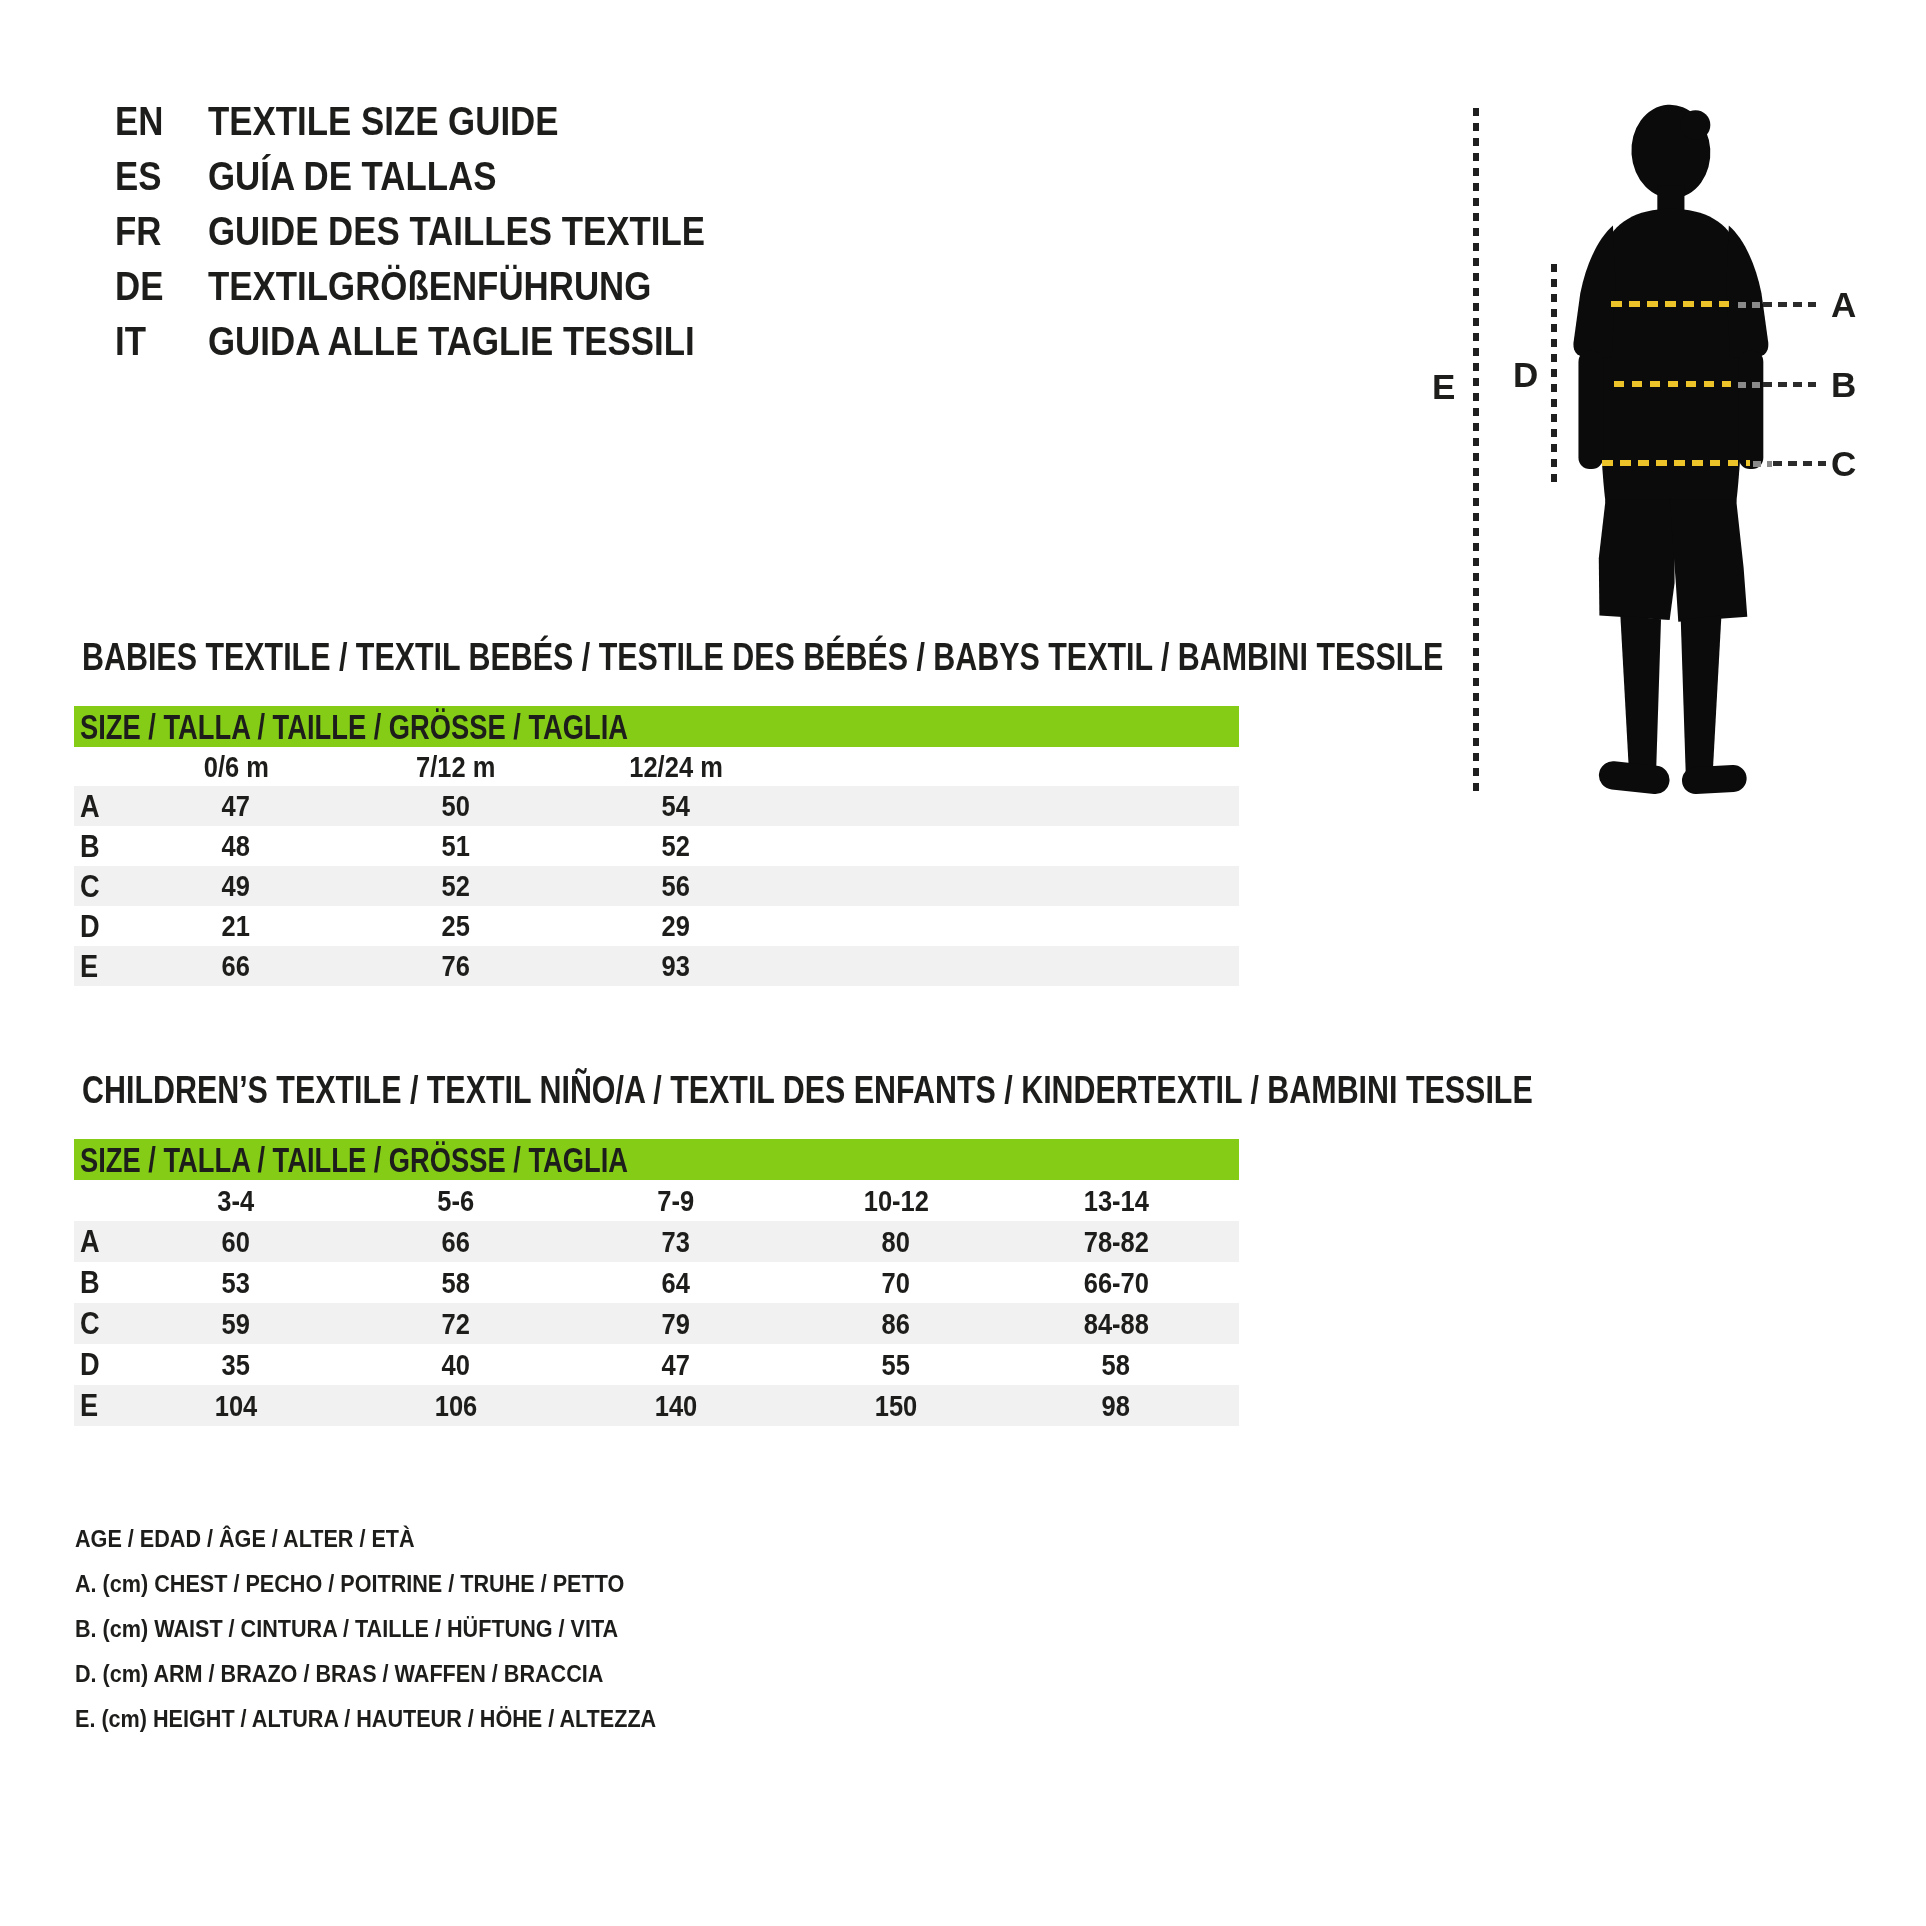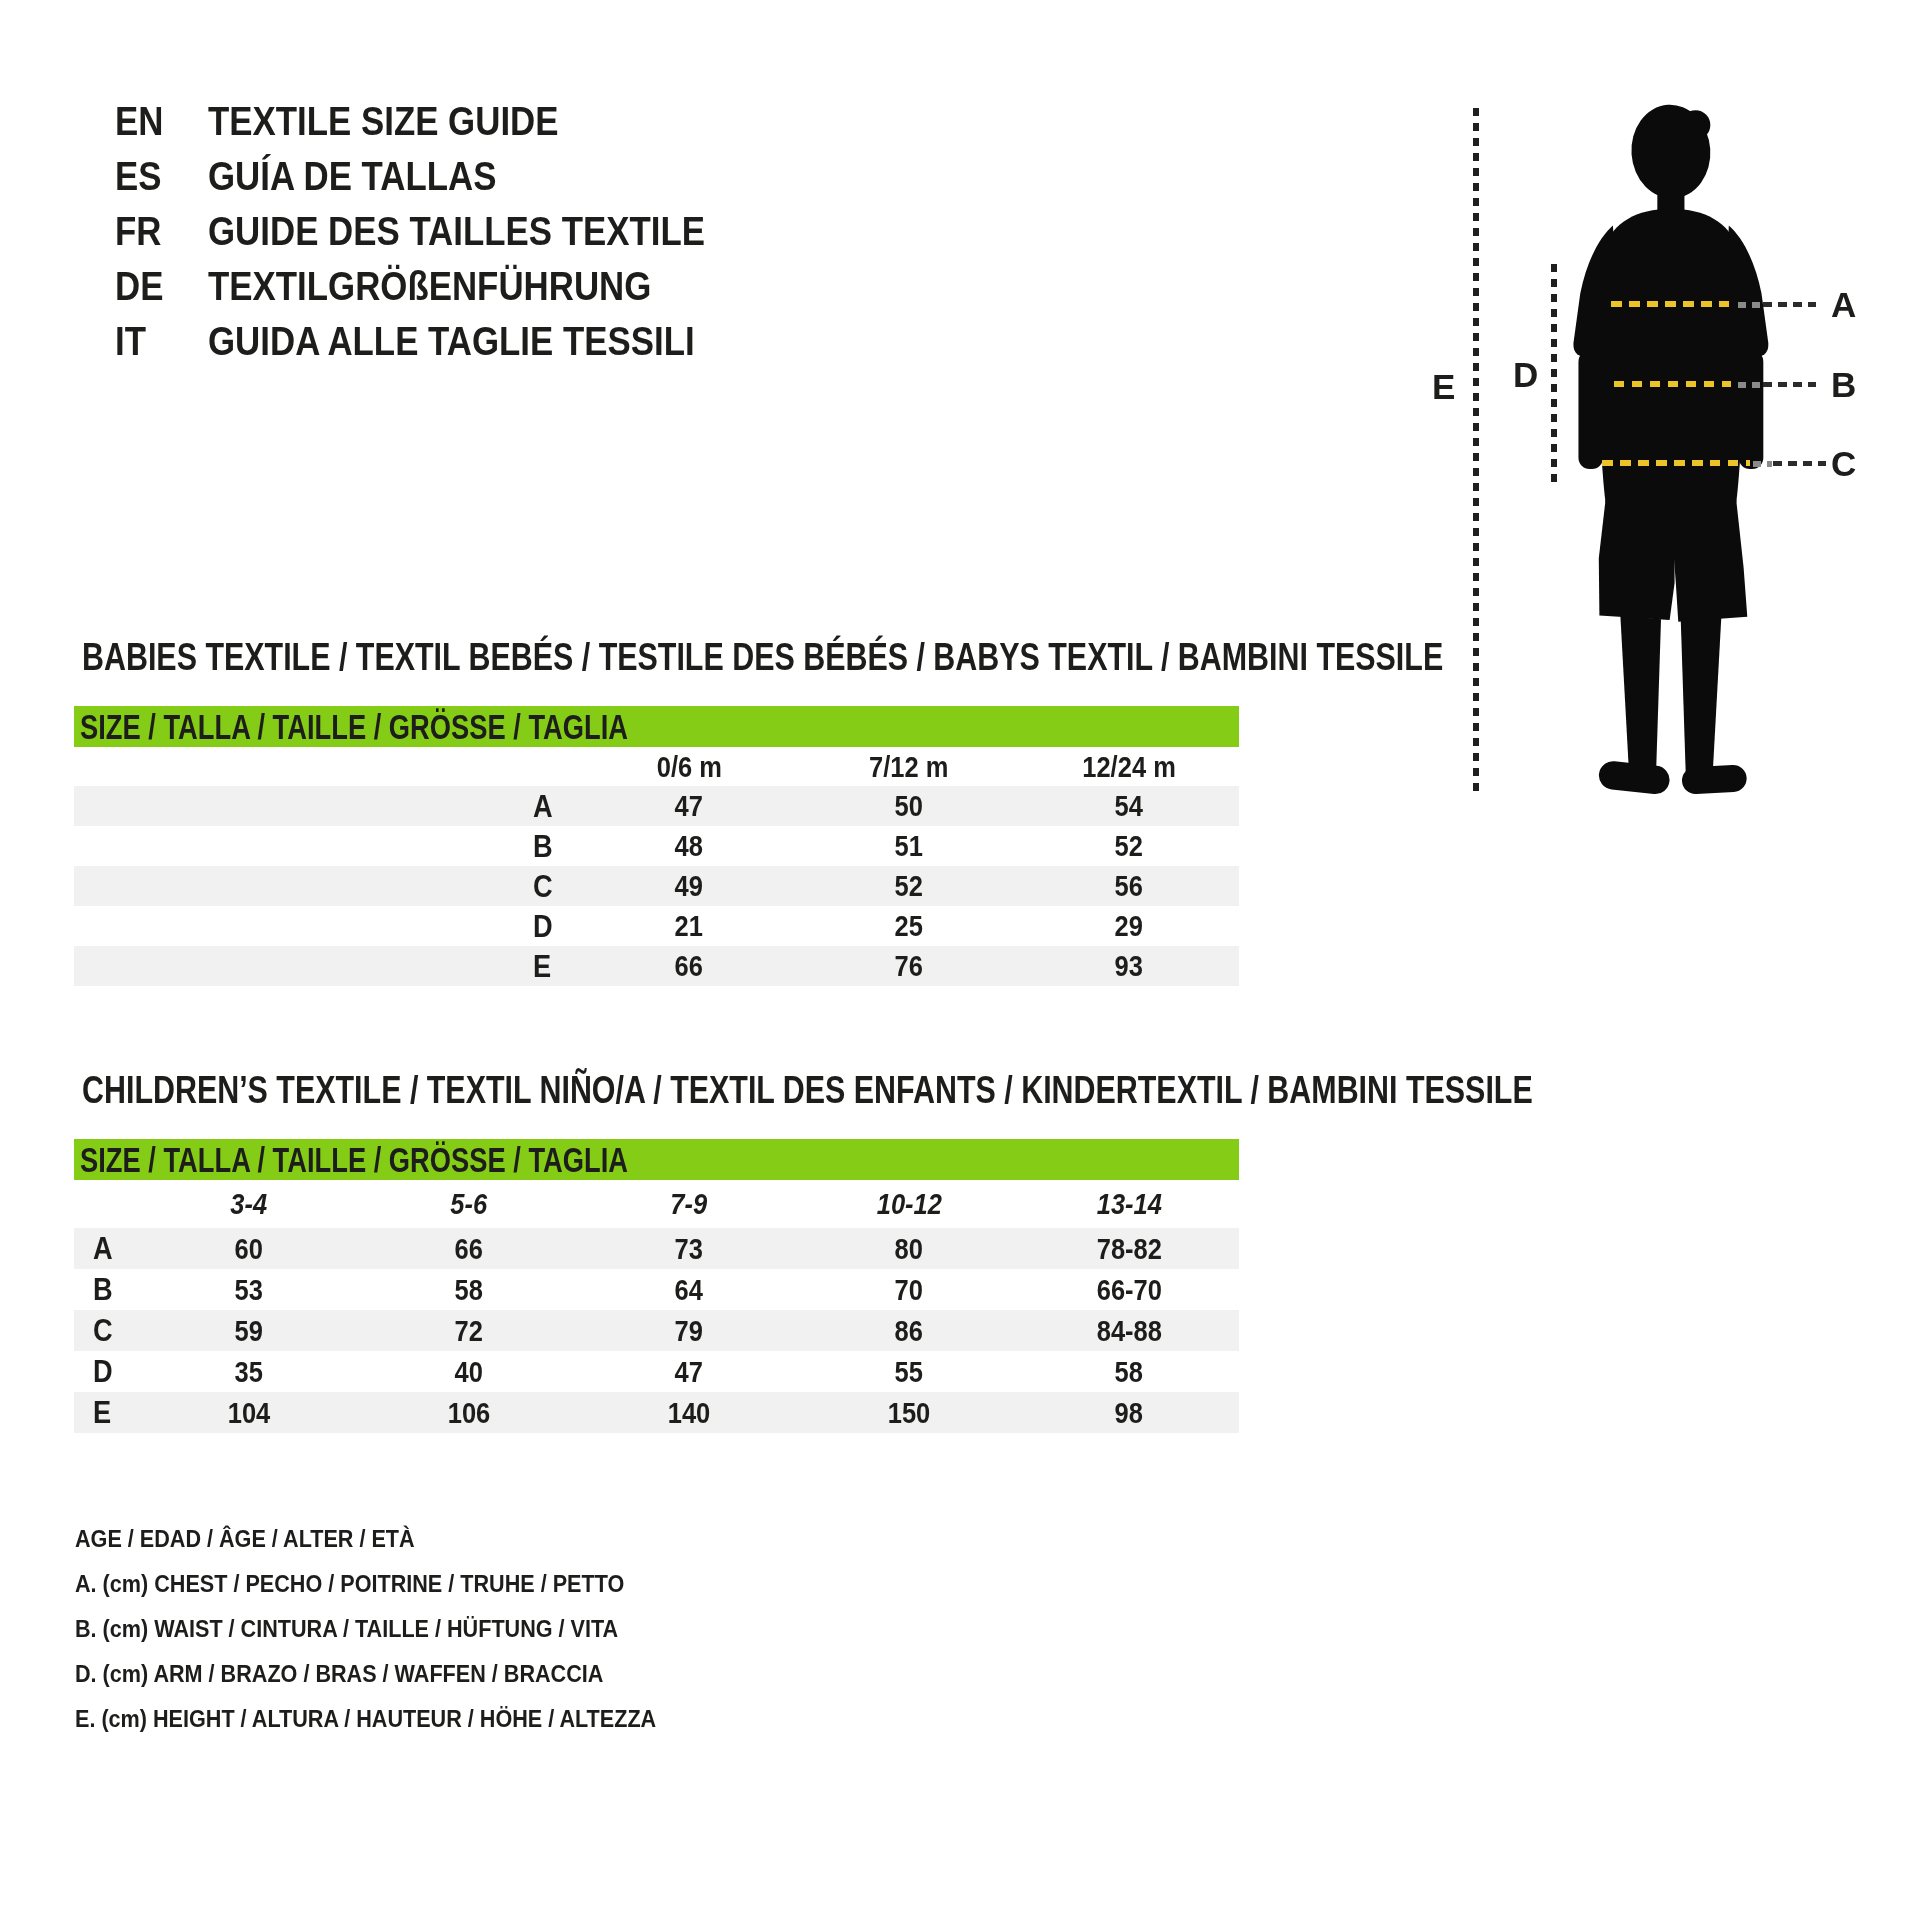--- a/index.html
+++ b/index.html
@@ -18,21 +18,21 @@
   .lang-code{width:93px;flex:0 0 93px;}
 
   
   .section-title{position:absolute;left:82px;height:38px;line-height:38px;
     font-size:39px;font-weight:700;}
 
   
   .size-table{position:absolute;left:74px;width:1165px;}
   .tbl-bar{height:41px;background:#84cc16;display:flex;align-items:center;
     font-size:35px;font-weight:700;padding-left:6.2px;box-sizing:border-box;}
-  .tbl-row{display:flex;align-items:center;font-size:30px;font-weight:700;justify-content:flex-end;}
+  .tbl-row{display:flex;align-items:center;font-size:30px;font-weight:700;}
   .tbl-row.colhead{font-weight:700;}
   .cell-letter{width:52px;flex:0 0 52px;padding-left:6.2px;box-sizing:border-box;font-size:32px;}
   .cell-val{width:220px;flex:0 0 220px;text-align:center;}
   .stripe{background:#f1f1f1;}
 
   
   .legend-block{position:absolute;left:75px;top:1516px;}
   .legend-row{height:45px;line-height:45px;font-size:24px;font-weight:700;}
   .legend-row .cond{transform:scaleX(0.9);}
 
@@ -165,21 +165,21 @@
 </div>
 
 <div class="section-title" style="top:1071px;">
   <span class="cond78">CHILDREN’S TEXTILE / TEXTIL NIÑO/A / TEXTIL DES ENFANTS / KINDERTEXTIL / BAMBINI TESSILE</span>
 </div>
 
 <div class="size-table" style="top:1139px;">
   <div class="tbl-bar" style="height:41px;">
     <span class="cond78">SIZE / TALLA / TAILLE / GRÖSSE / TAGLIA</span>
   </div>
-  <div class="tbl-row colhead" style="height:48px;font-style:italic;">
+  <div class="tbl-row colhead" style="height:41px;">
     <span class="cell-letter"></span>
     <span class="cell-val"><span class="cond-c">3-4</span></span>
     <span class="cell-val"><span class="cond-c">5-6</span></span>
     <span class="cell-val"><span class="cond-c">7-9</span></span>
     <span class="cell-val"><span class="cond-c">10-12</span></span>
     <span class="cell-val"><span class="cond-c">13-14</span></span>
   </div>
   <div class="tbl-row stripe" style="height:41px;">
     <span class="cell-letter"><span class="cond">A</span></span>
     <span class="cell-val"><span class="cond-c">60</span></span>

